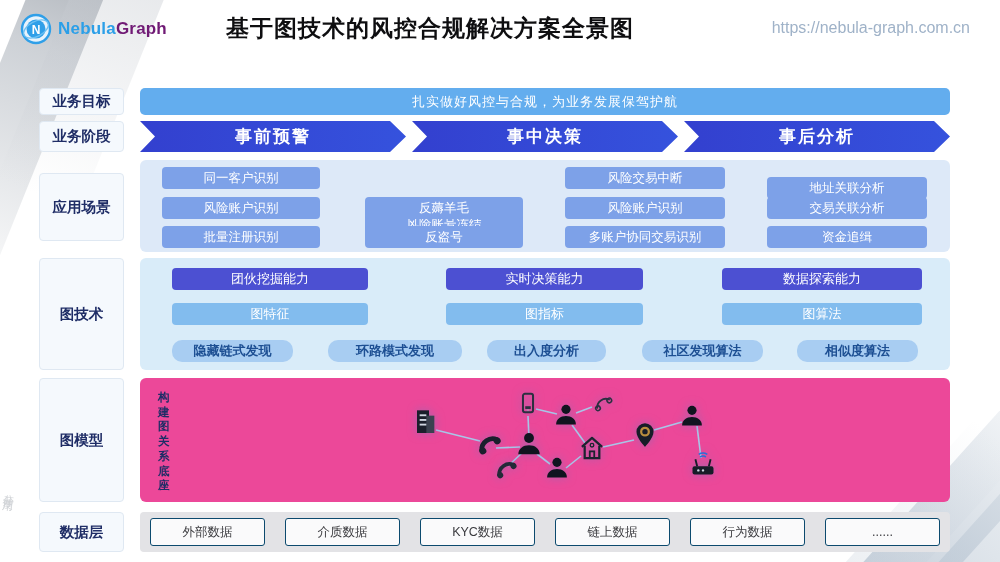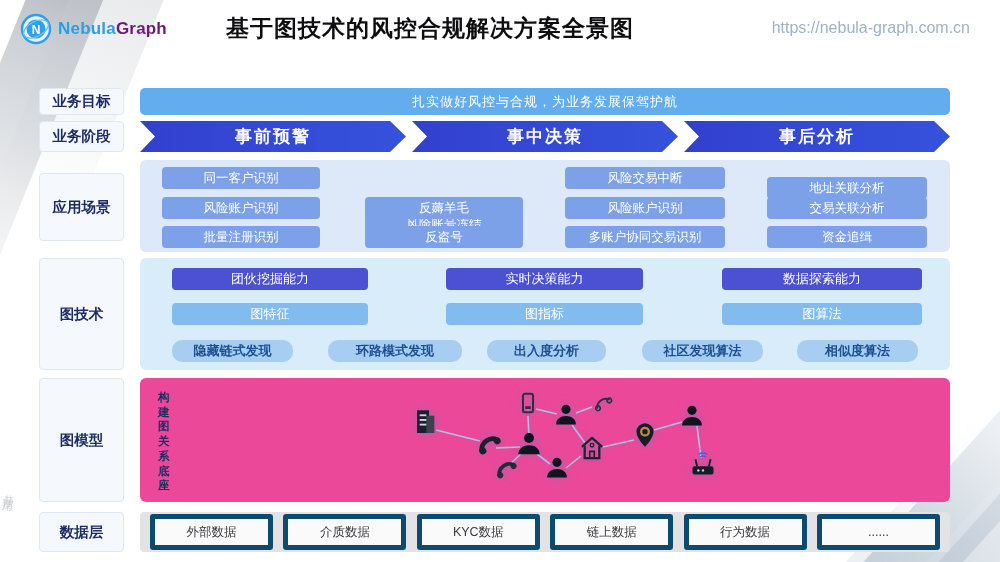--- a/index.html
+++ b/index.html
@@ -37,21 +37,21 @@
   .chip.alg{background:#a8cdf2;color:#1d4f93;font-weight:bold;font-size:13px;border-radius:10px;}
   
   .vlabel{position:absolute;left:18px;top:12px;width:14px;font-size:11.5px;font-weight:bold;
           color:#1f2d66;line-height:1.28;word-break:break-all;letter-spacing:1px;}
   .node{position:absolute;transform:translate(-50%,-50%);
         filter:drop-shadow(0 0 5px rgba(108,120,190,0.55));}
   
   .datastrip{position:absolute;left:140px;top:512px;width:810px;height:40px;background:#e3e3e6;
              border-radius:4px;display:flex;align-items:center;justify-content:space-between;
              padding:0 10px;box-sizing:border-box;}
-  .databox{width:113px;height:26px;background:#fafafb;border:5px solid #0c4a6e;border-radius:3px;
+  .databox{width:113px;height:26px;background:#fafafb;border:1px solid #0c4a6e;border-radius:3px;
            display:flex;align-items:center;justify-content:center;font-size:12.5px;color:#3a3a3e;}
   .watermark{position:absolute;left:2px;top:486px;writing-mode:vertical-rl;font-size:11px;
              color:#9aa0a8;opacity:.45;letter-spacing:2px;transform:rotate(8deg);}
 </style>
 </head>
 <body>
 
 <div class="page">
 
   <div class="deco" style="left:0px;top:-170px;width:72px;height:480px;transform:rotate(22deg);

